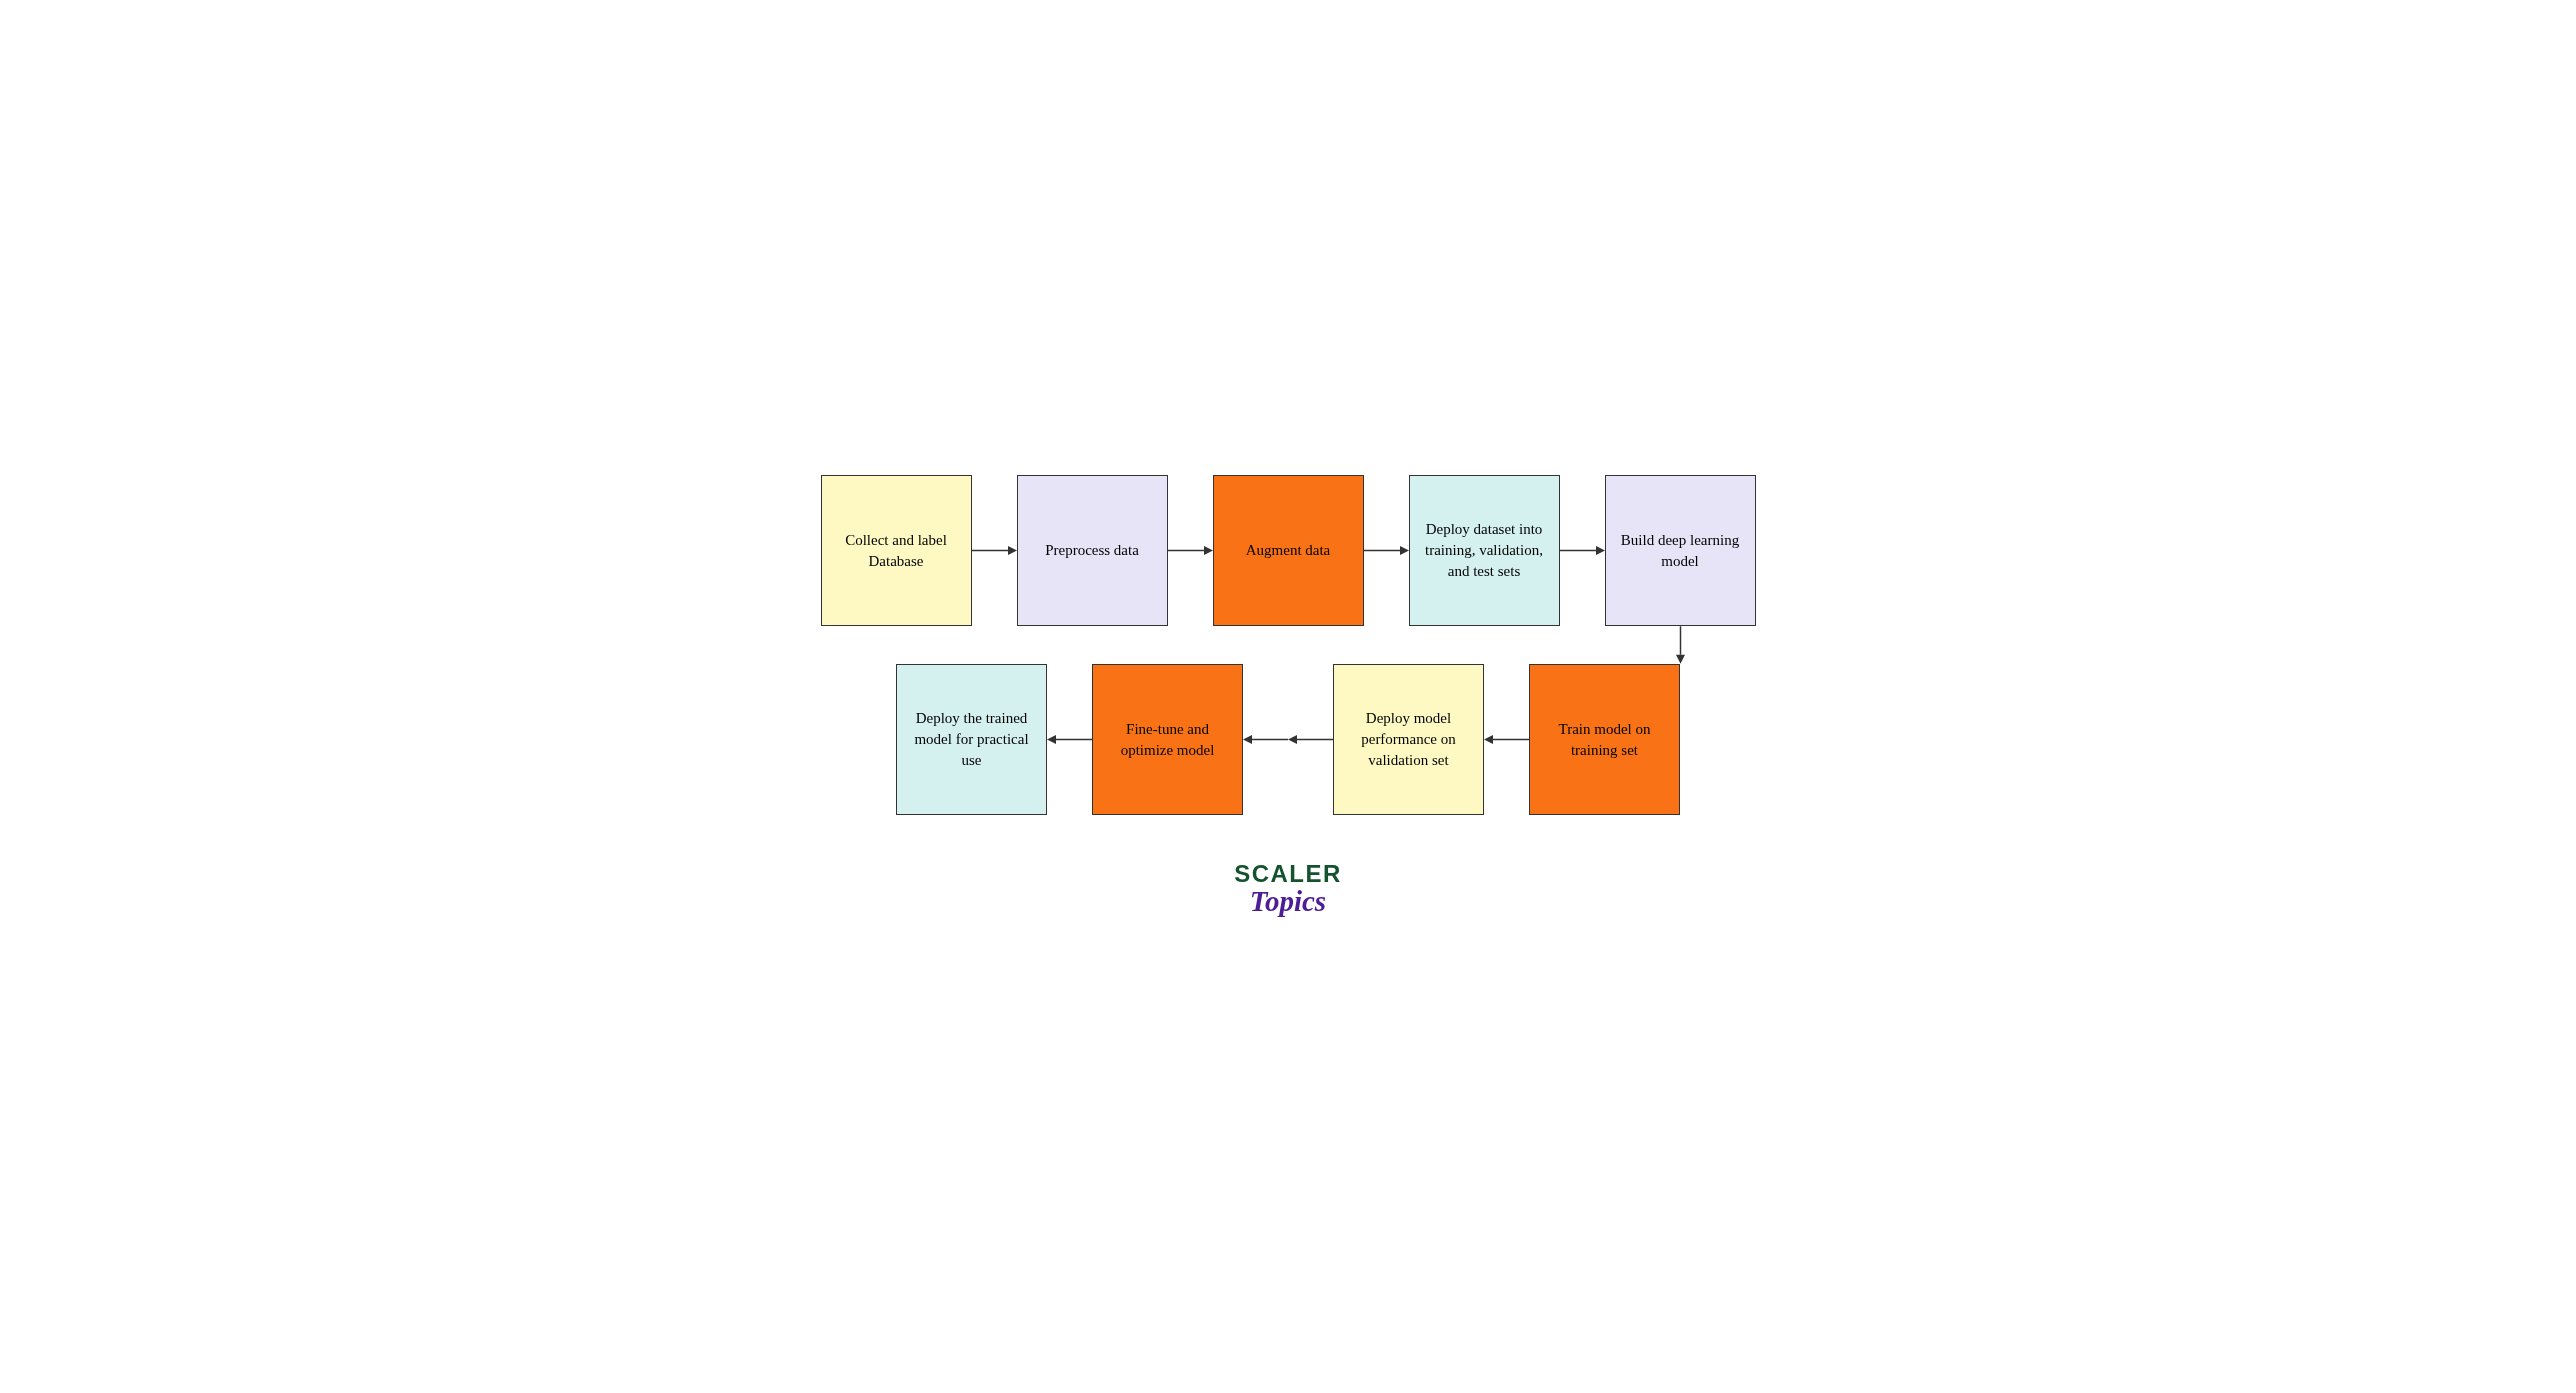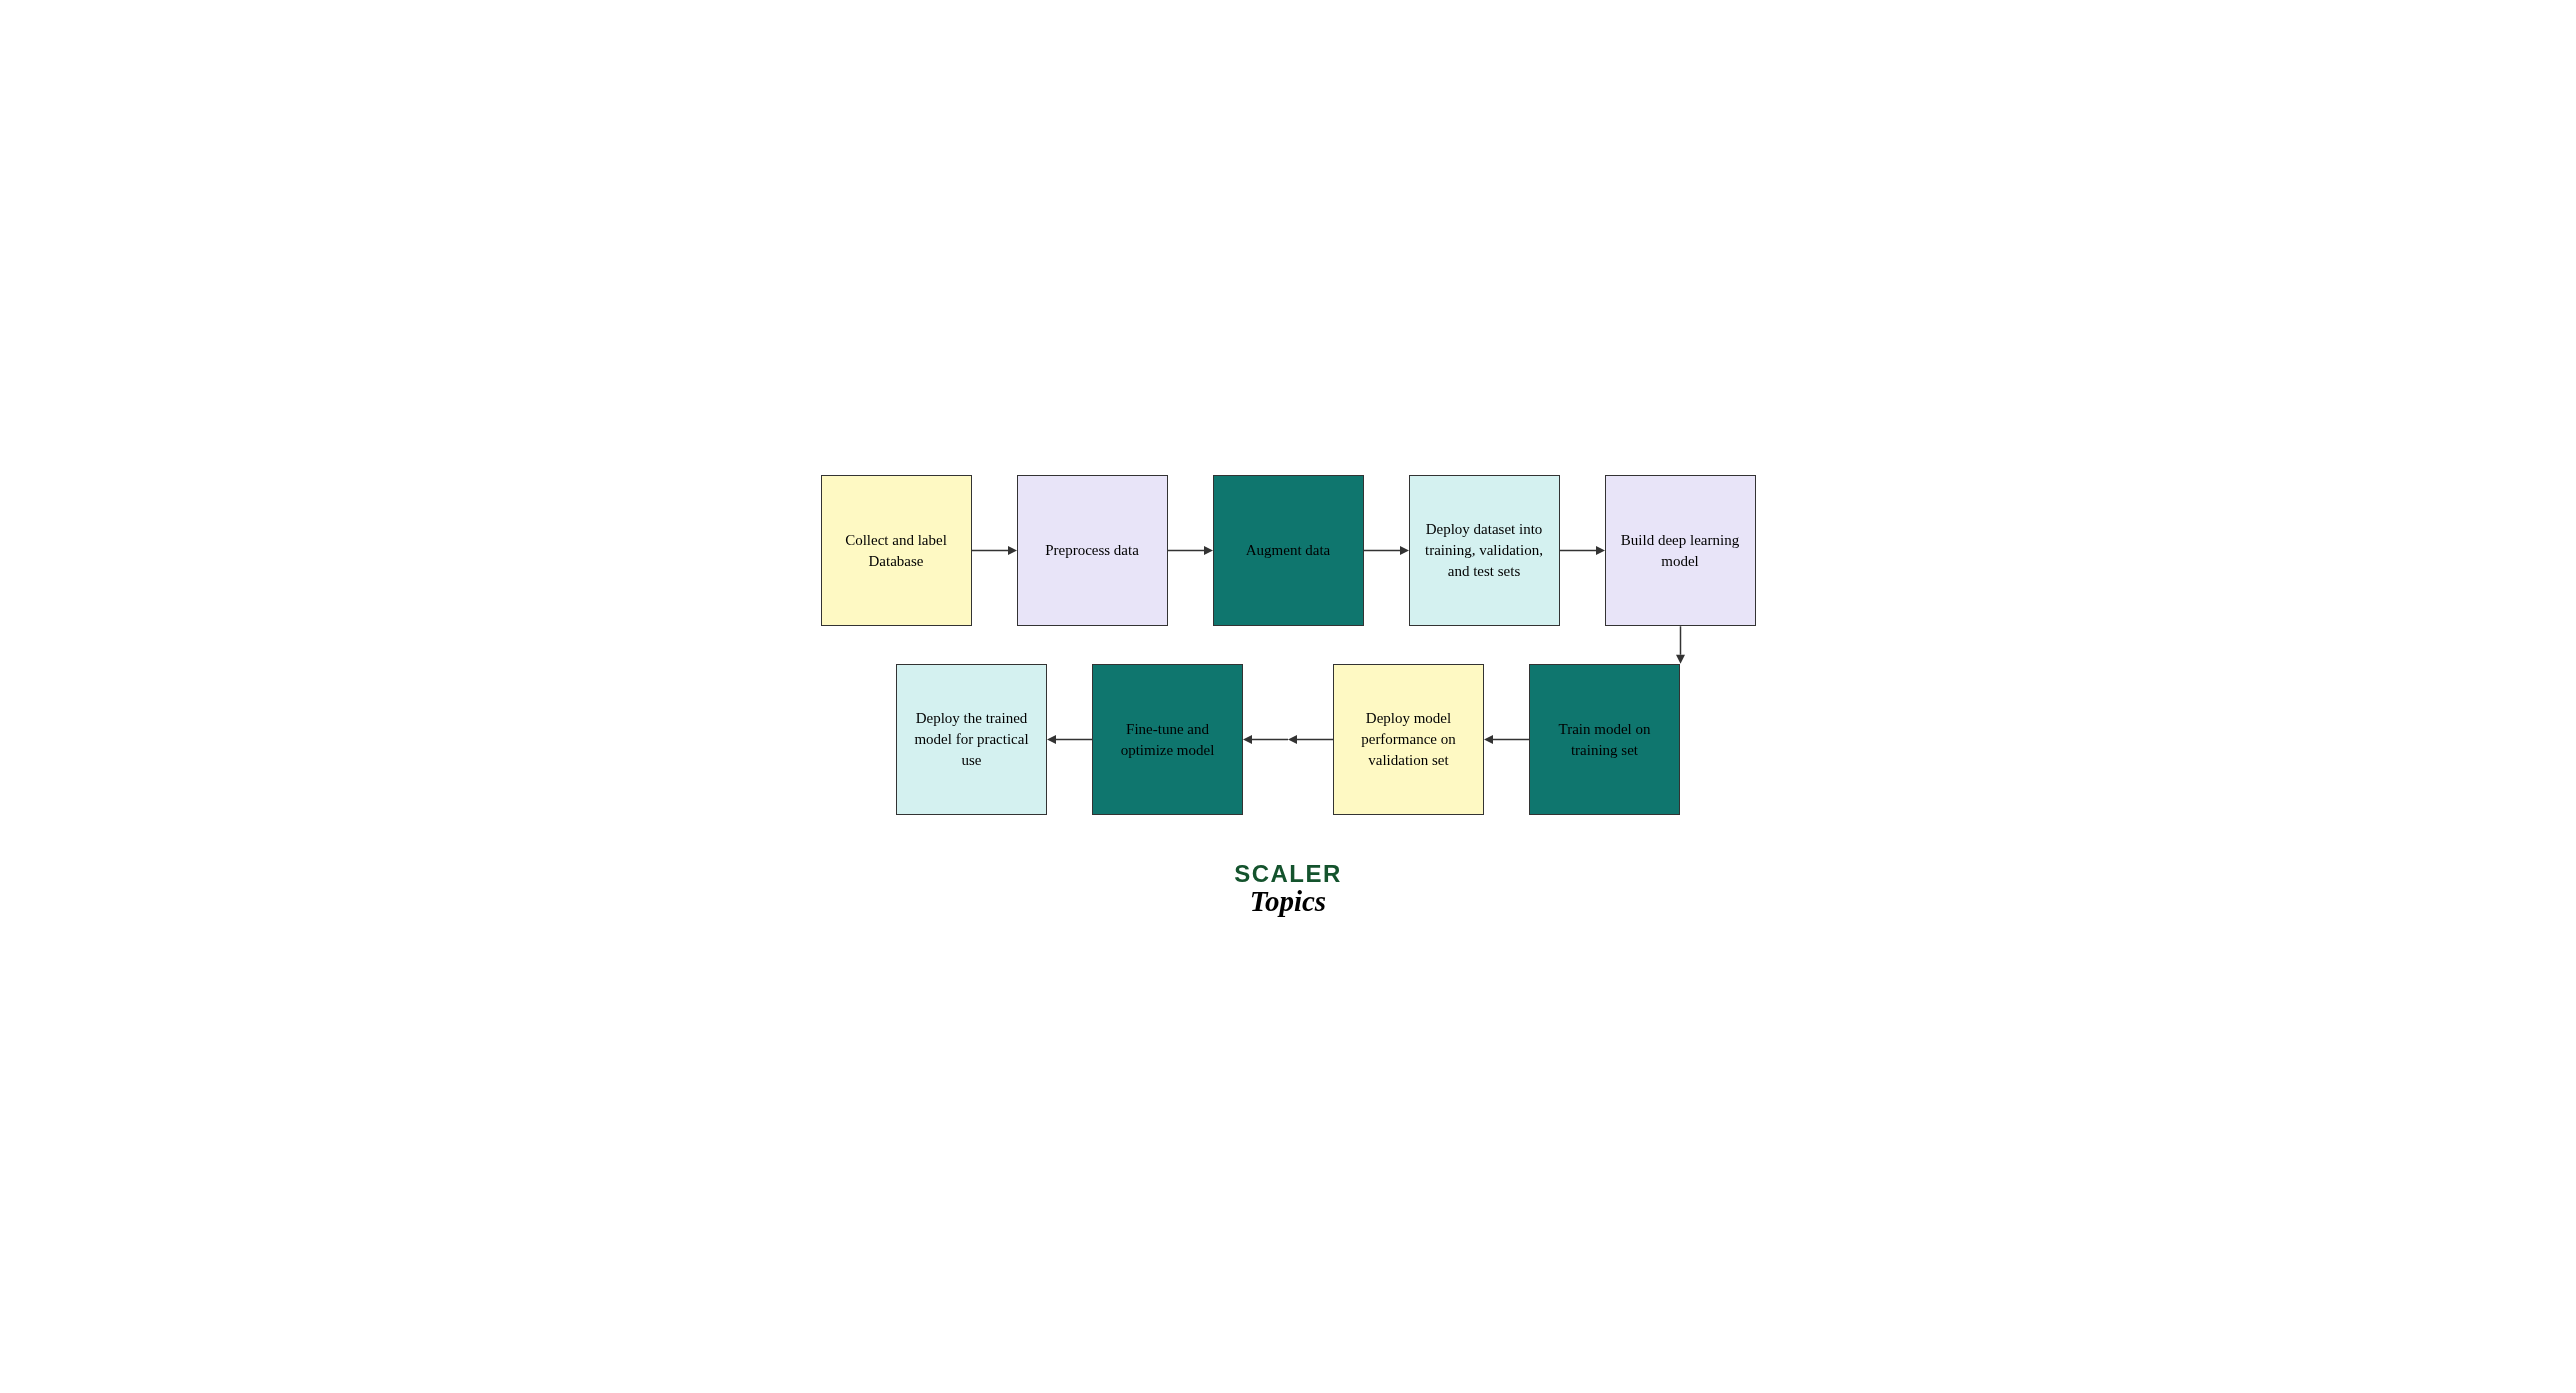--- a/index.html
+++ b/index.html
@@ -47,21 +47,21 @@
     .rows-wrapper {
       display: flex;
       flex-direction: column;
       align-items: center;
       gap: 0;
     }
 
     
     .color-yellow { background: #fef9c3; }
     .color-lavender { background: #e8e4f8; }
-    .color-pink { background: #0f766e; text-align: center; }
+    .color-pink { background: #f97316; text-align: center; }
     .color-teal { background: #d4f1f0; }
 
     
     .arrow-svg {
       flex-shrink: 0;
     }
 
     .logo-section {
       margin-top: 45px;
       display: flex;
@@ -75,21 +75,21 @@
       font-weight: 900;
       font-size: 24px;
       color: #14532d;
       letter-spacing: 1.5px;
     }
 
     .logo-topics {
       font-family: 'Georgia', 'Times New Roman', serif;
       font-style: italic;
       font-size: 29px;
-      color: #000000;
+      color: #4c1d95;
       font-weight: bold;
       margin-top: -3px;
     }
   </style>
 </head>
 <body>
 
 <div class="diagram-container">
   <div class="rows-wrapper">
 

